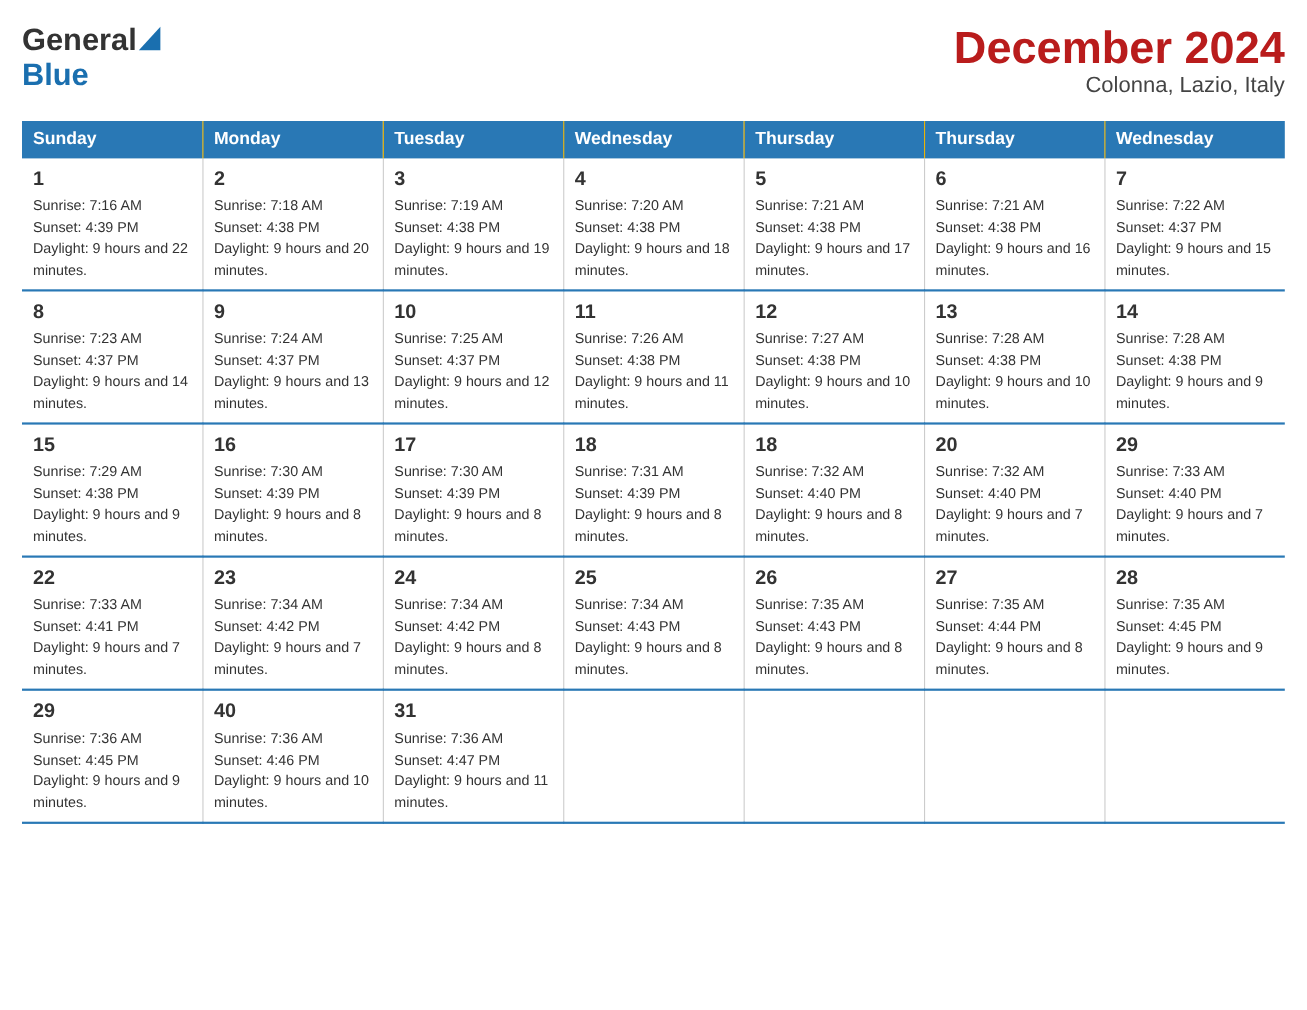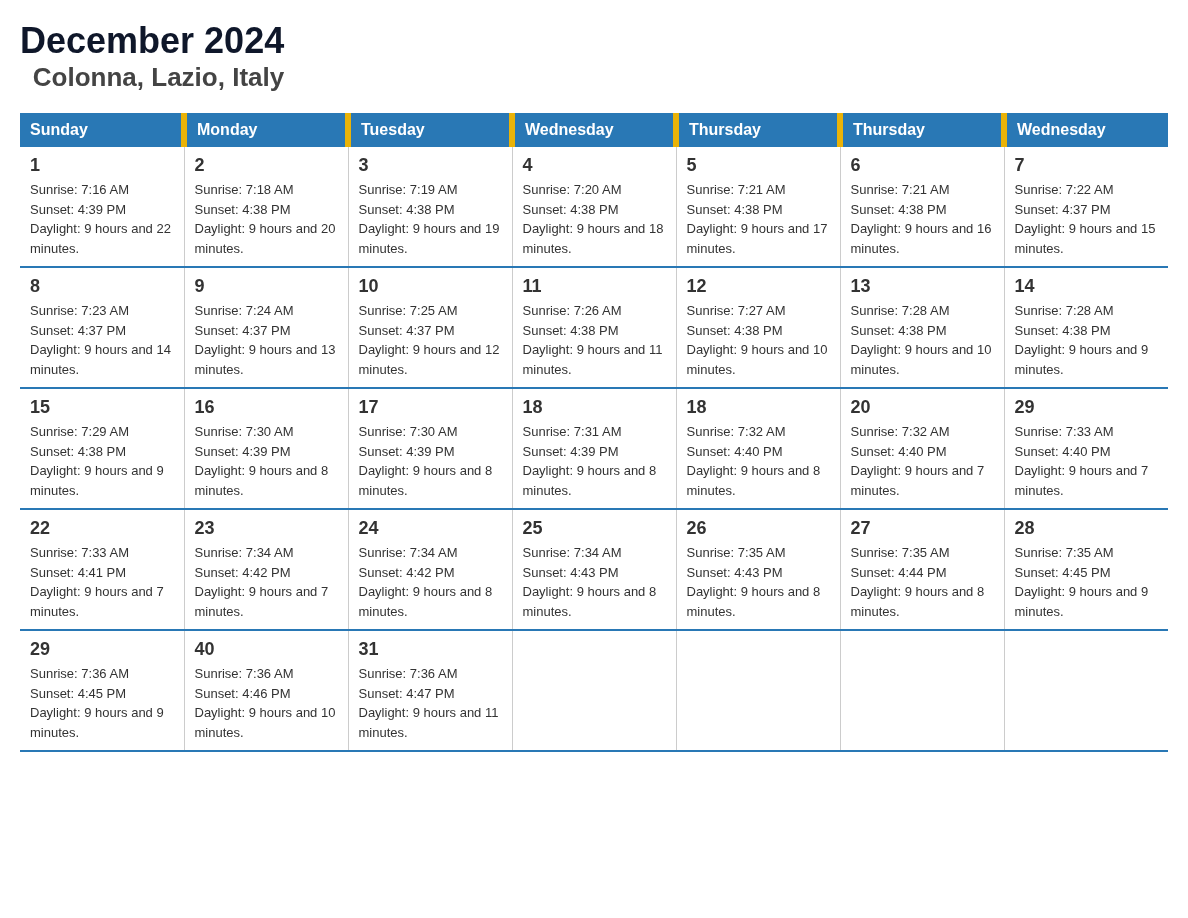--- a/index.html
+++ b/index.html
@@ -35,44 +35,44 @@
       flex-direction: column;
     }
     .logo-line1 {
       display: flex;
       align-items: flex-end;
     }
     .title-block {
       text-align: right;
     }
     .title-block h1 {
-      font-size: 36px;
-      font-weight: bold;
-      color: #0f172a;
+      font-size: 41px;
+      font-weight: bold;
+      color: #b91c1c;
     }
     .title-block h2 {
-      font-size: 26px;
-      font-weight: bold;
+      font-size: 20px;
+      font-weight: normal;
       color: #444;
     }
     table {
       width: 100%;
       border-collapse: collapse;
       table-layout: fixed;
     }
     thead tr {
       background-color: #2978b5;
       color: #fff;
     }
     thead th {
       padding: 8px 10px;
       font-size: 16px;
       font-weight: bold;
       text-align: left;
-      border-right: 6px solid #eab308;
+      border-right: 1px solid #eab308;
     }
     thead th:last-child {
       border-right: none;
     }
     tbody tr {
       border-bottom: 2px solid #2978b5;
     }
     tbody td {
       padding: 8px 10px;
       vertical-align: top;
@@ -91,20 +91,33 @@
     }
     .day-info {
       font-size: 13px;
       line-height: 1.5;
     }
   </style>
 </head>
 <body>
 
 <div class="header">
+  <div class="logo">
+    <div class="logo-wrapper">
+      <div class="logo-line1">
+        <span class="logo-text-general">General</span>
+        <svg width="20" height="22" viewBox="0 0 20 22" style="margin-left:2px;margin-bottom:6px;">
+          <polygon points="0,22 20,0 20,22" fill="#1a6faf"></polygon>
+        </svg>
+      </div>
+      <div>
+        <span class="logo-text-blue">Blue</span>
+      </div>
+    </div>
+  </div>
   <div class="title-block">
     <h1>December 2024</h1>
     <h2>Colonna, Lazio, Italy</h2>
   </div>
 </div>
 
 <table>
   <thead>
     <tr>
       <th>Sunday</th>

